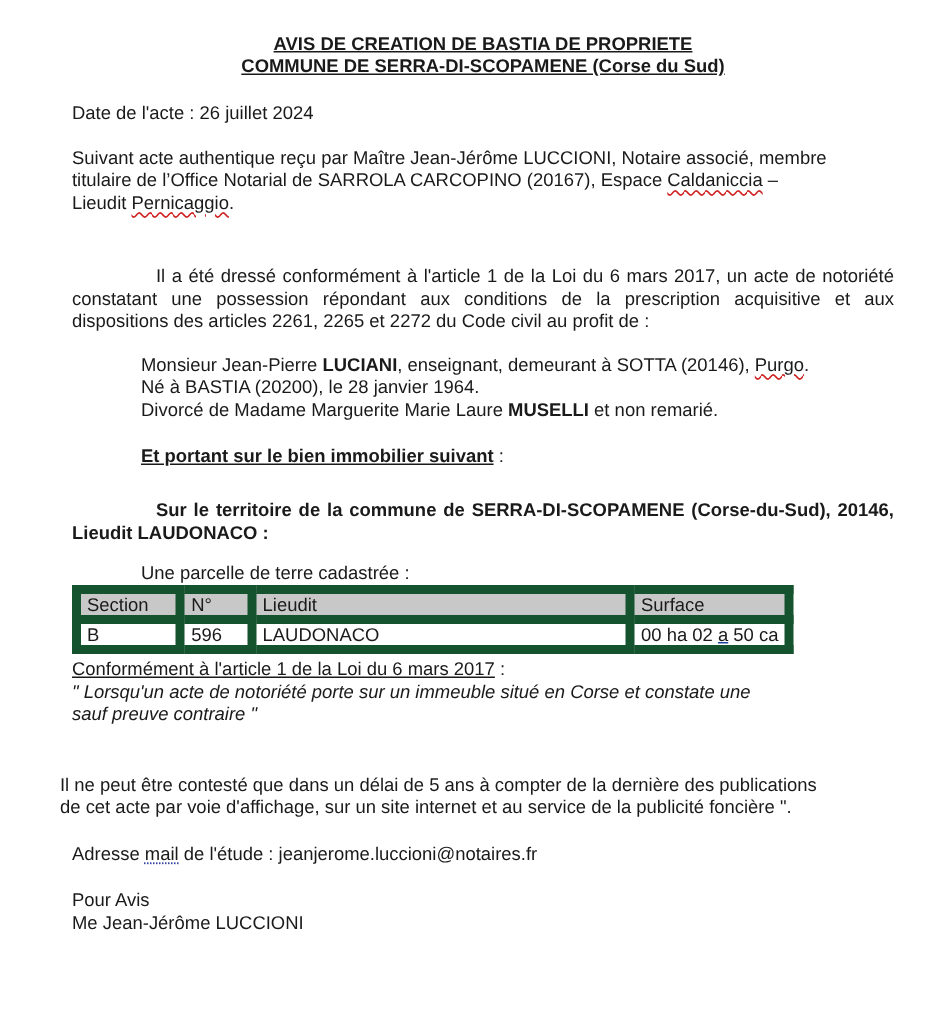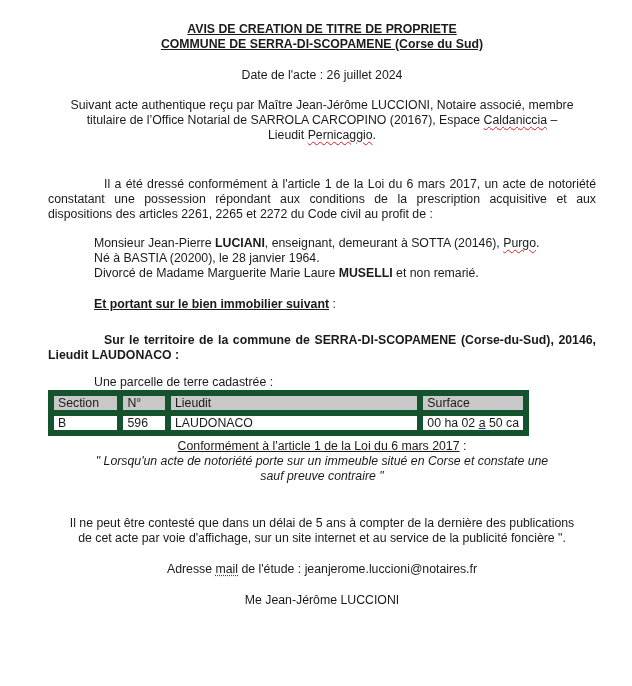--- a/index.html
+++ b/index.html
@@ -2,21 +2,21 @@
 <html><head>
 <meta charset="utf-8">
 <style>
   html, body { margin: 0; padding: 0; background: #ffffff; }
   body { width: 632px; height: 686px; overflow: hidden; position: relative; }
   .doc {
     position: absolute; left: 48px; top: 0; width: 548px;
     font-family: "Liberation Sans", sans-serif; font-size: 12.3px; color: #1a1a1a;
     line-height: 15px;
   }
-  .center { text-align: center; }
+  .center { text-align: left; }
   .bold { font-weight: bold; }
   .ul { text-decoration: underline; }
   .title { position: absolute; left: 0; width: 548px; text-align: center; font-weight: bold; text-decoration: underline; }
   .abs { position: absolute; left: 0; width: 548px; }
   .justify { text-align: justify; text-align-last: left; }
   .indent { text-indent: 56px; }
   .sq { text-decoration: underline wavy #d02020; text-decoration-thickness: 1px; text-underline-offset: 2px; }
   .sqblue { text-decoration: underline dotted #3040a0; text-underline-offset: 2px; }
   .ital { font-style: italic; }
   table.parcel {
@@ -25,21 +25,21 @@
   }
   table.parcel td { border: 6px solid #14532d; padding: 0 4px; height: 14px; line-height: 14px; white-space: nowrap; }
   table.parcel tr.head td { background: #c8c8c8; }
   .bluea { text-decoration: underline; text-decoration-color: #2040a0; }
 </style>
 </head>
 <body>
 
 <div class="doc">
 
-  <div class="title" style="top:22px;">AVIS DE CREATION DE TITRE DE PROPRIETE</div>
+  <div class="title" style="top:22px;">AVIS DE CREATION DE BASTIA DE PROPRIETE</div>
   <div class="title" style="top:37px;">COMMUNE DE SERRA-DI-SCOPAMENE (Corse du Sud)</div>
 
   <div class="abs center" style="top:68px;">Date de l'acte : 26 juillet 2024</div>
 
   <div class="abs center" style="top:98px;">
     <div>Suivant acte authentique reçu par Maître Jean-Jérôme LUCCIONI, Notaire associé, membre</div>
     <div><span>titulaire de l’Office Notarial de SARROLA CARCOPINO (20167), Espace </span><span class="sq">Caldaniccia</span><span> –</span></div>
     <div><span>Lieudit </span><span class="sq">Pernicaggio</span><span>.</span></div>
   </div>
 
@@ -87,16 +87,17 @@
   </div>
 
   <div class="abs center" style="top:516px; left:-8px; width:564px;">
     <div>Il ne peut être contesté que dans un délai de 5 ans à compter de la dernière des publications</div>
     <div>de cet acte par voie d'affichage, sur un site internet et au service de la publicité foncière ".</div>
   </div>
 
   <div class="abs center" style="top:562px;"><span>Adresse </span><span class="sqblue">mail</span><span> de l'étude : jeanjerome.luccioni@notaires.fr</span></div>
 
   <div class="abs center" style="top:593px;">
+    <div>Pour Avis</div>
     <div>Me Jean-Jérôme LUCCIONI</div>
   </div>
 
 </div>
 
 </body></html>

